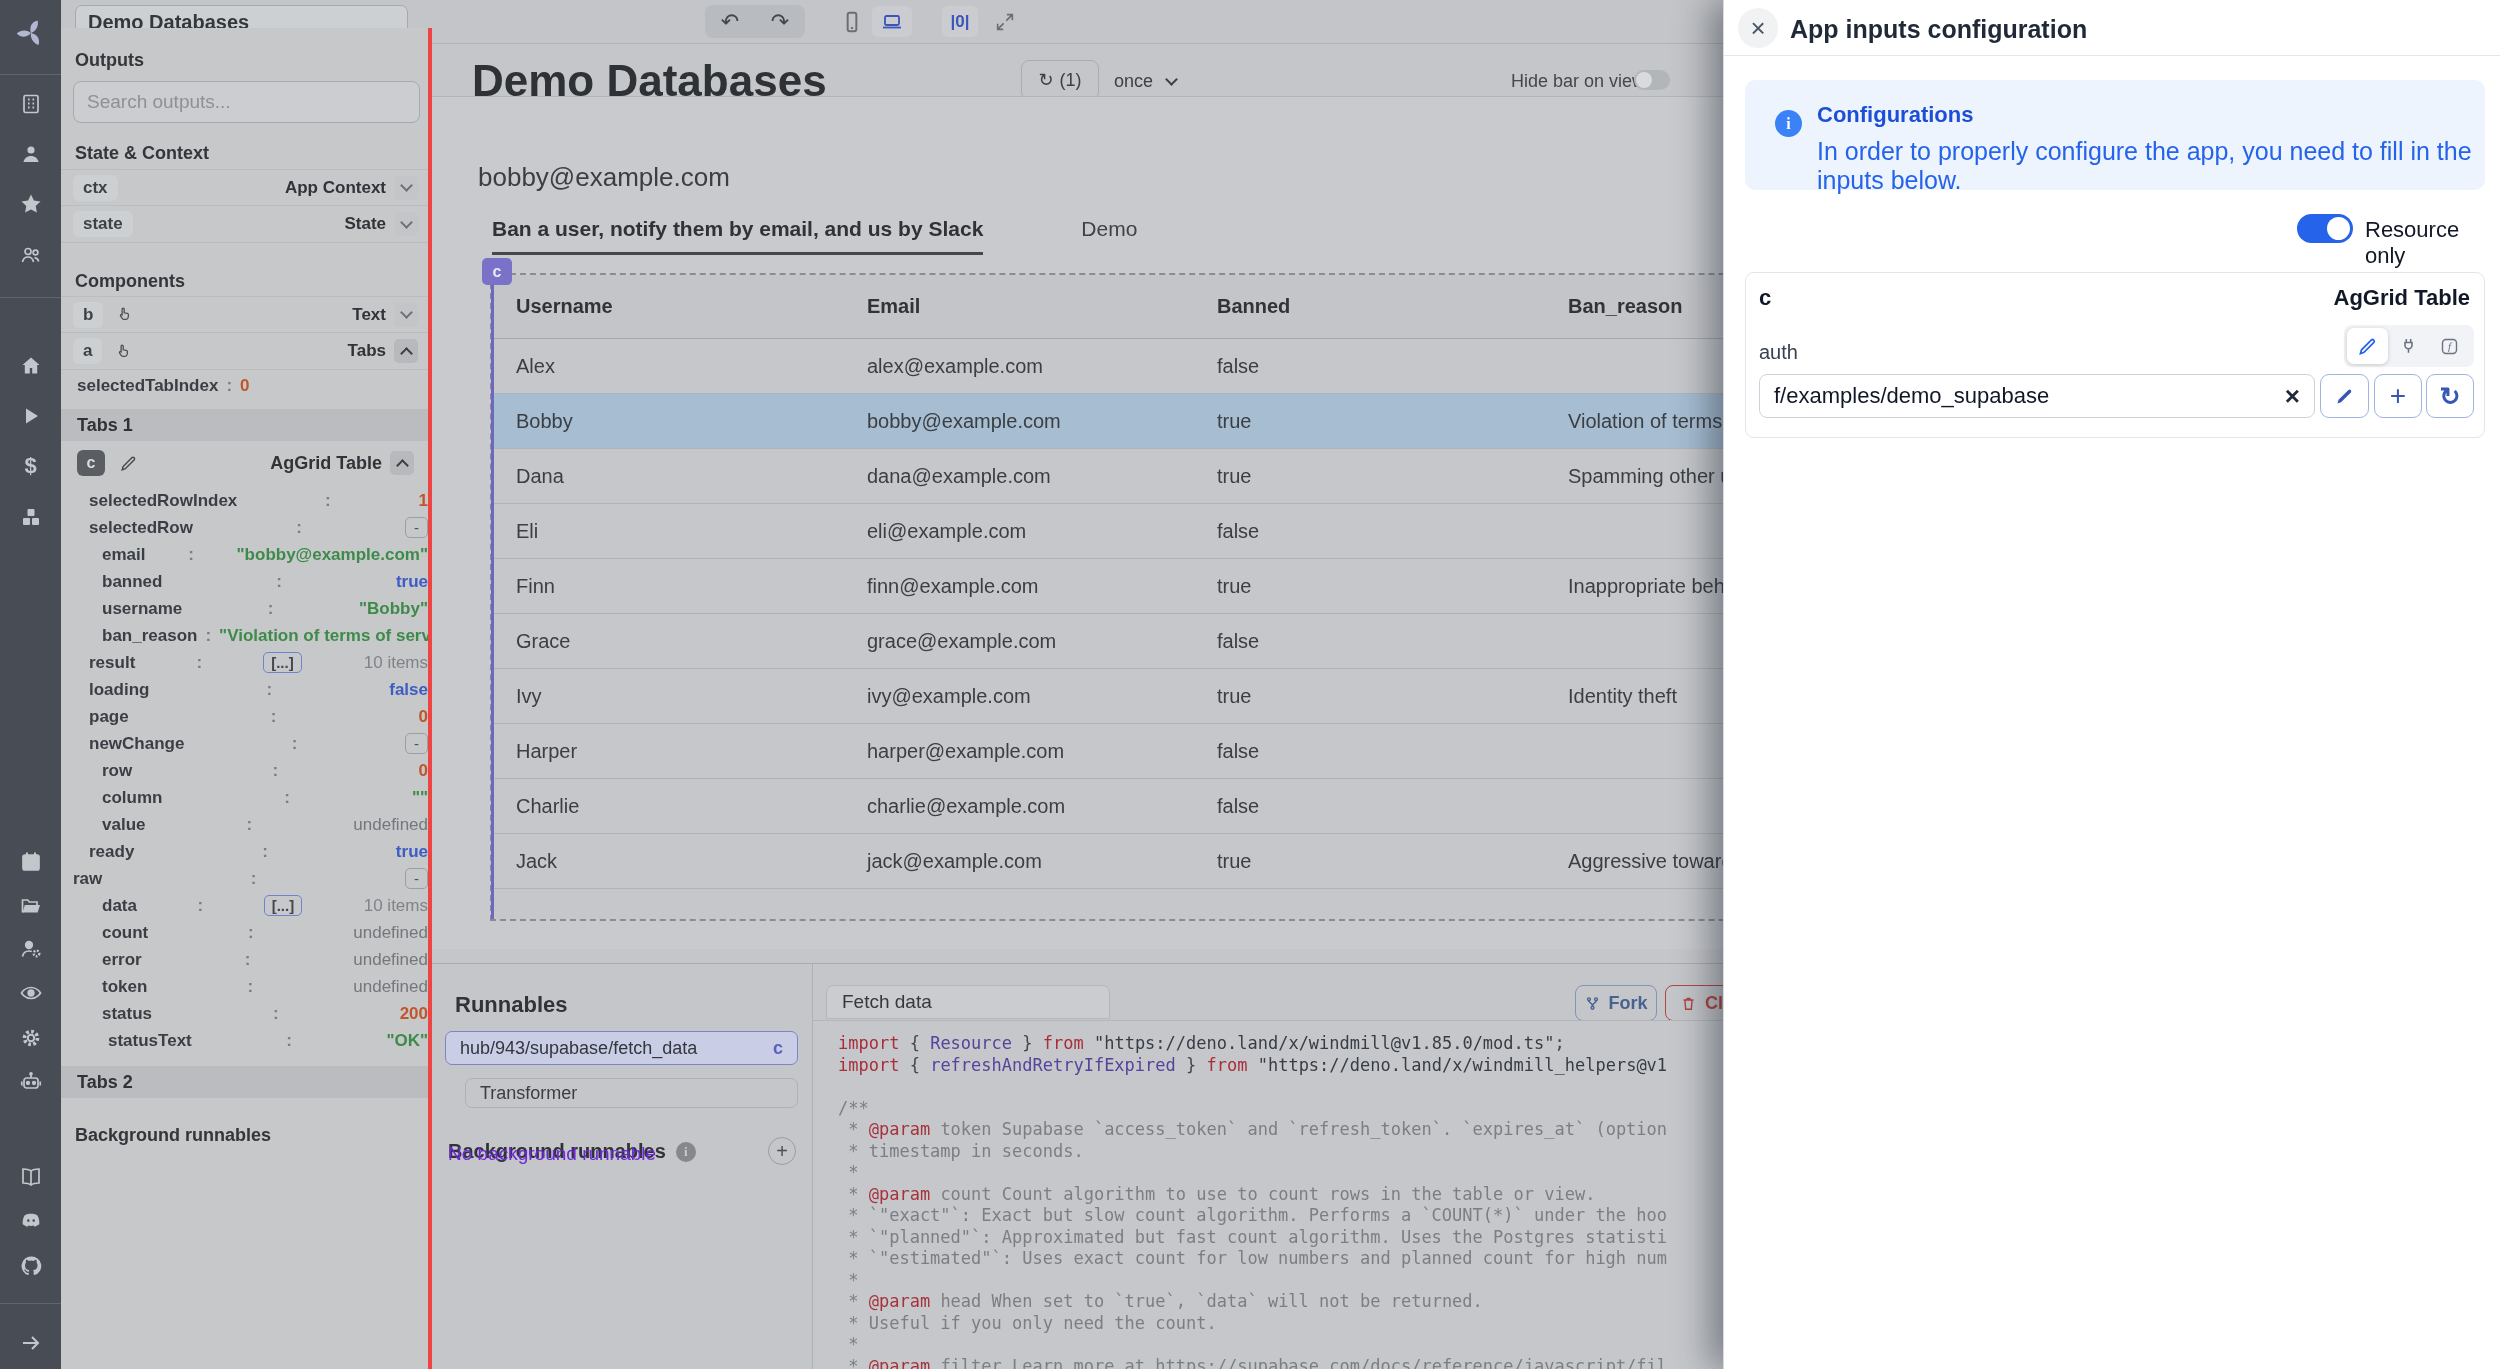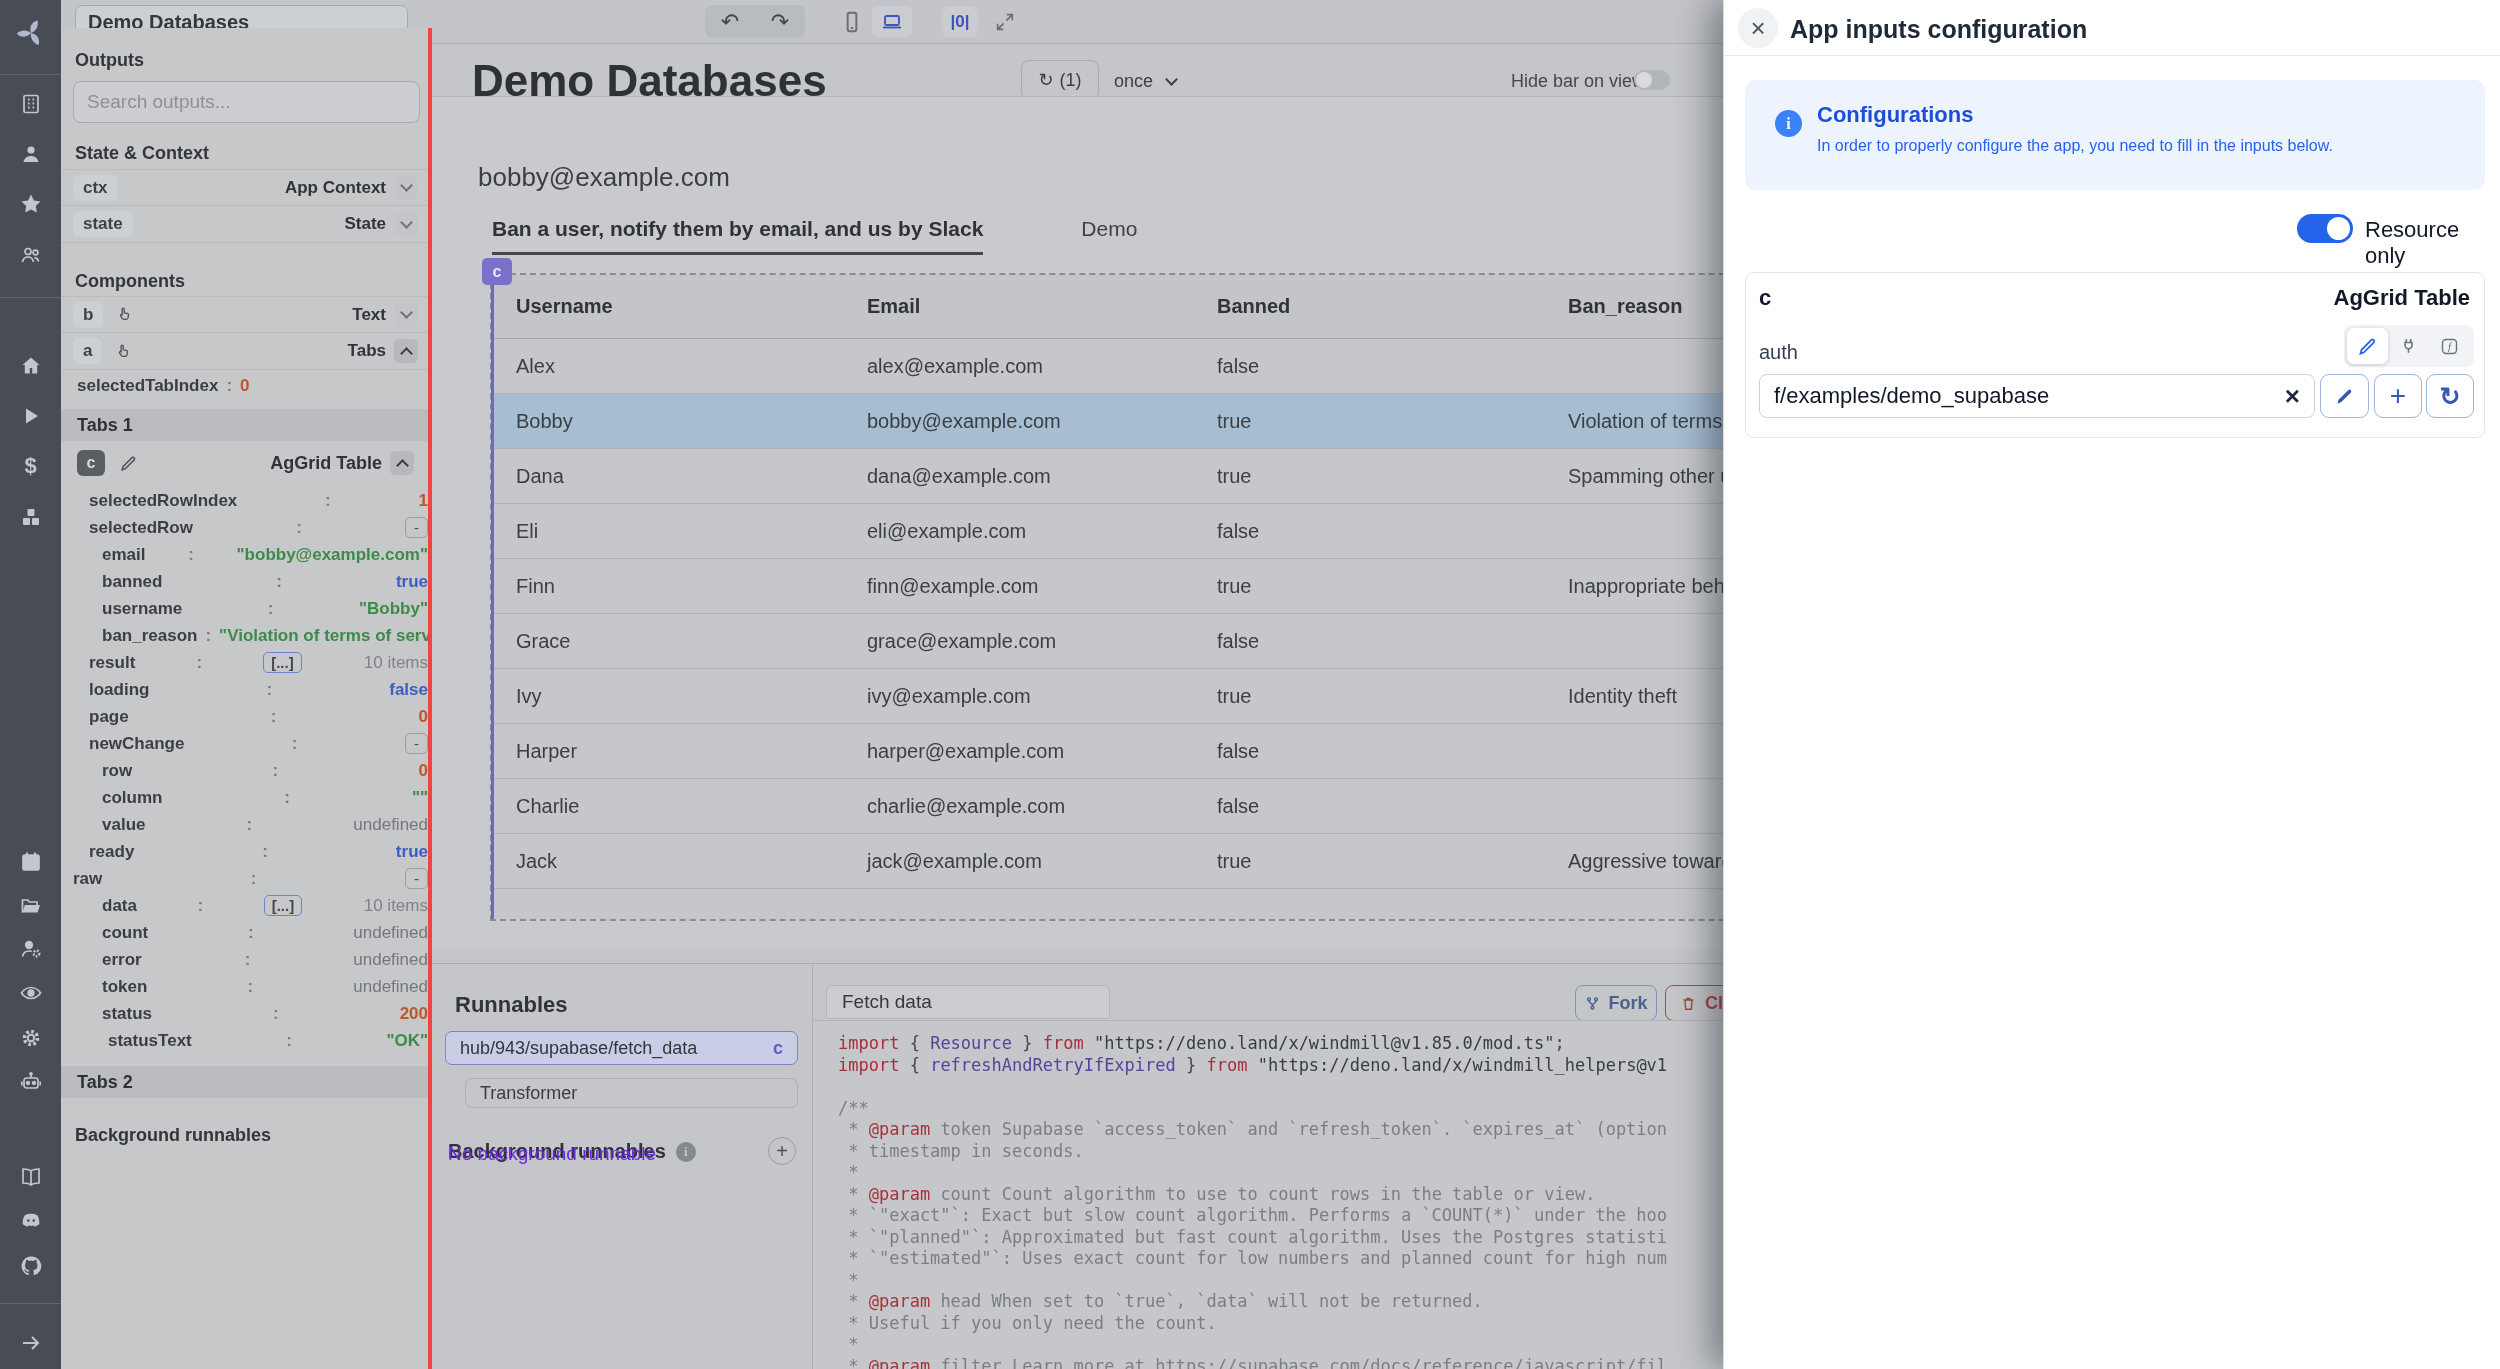--- a/index.html
+++ b/index.html
@@ -105,21 +105,21 @@
   .tk-cm { color:#7b7e83; } .tk-an { color:#a8323c; } .tk-pl { color:#44484e; }
 
   
   #drawer { position:absolute; left:1723px; top:0; width:777px; height:100%; background:#ffffff; z-index:50; border-left:1px solid #d7dadf; box-shadow:-12px 0 34px rgba(25,30,42,.45); }
   #drawer-close { position:absolute; left:14px; top:8px; width:40px; height:40px; border-radius:50%; background:#f1f2f4; color:#4b5563; font-size:26px; display:flex; align-items:center; justify-content:center; }
   #drawer-title { position:absolute; left:66px; top:15px; font-size:25px; font-weight:700; color:#1f2937; }
   #drawer-hdiv { position:absolute; left:0; right:0; top:55px; border-top:1px solid #e5e7eb; }
   #info-box { position:absolute; left:21px; top:80px; width:740px; height:110px; background:#edf4fe; border-radius:10px; }
   #info-ico { position:absolute; left:30px; top:30px; width:27px; height:27px; border-radius:50%; background:#3b82f6; color:#fff; font-size:16px; font-weight:700; display:flex; align-items:center; justify-content:center; font-family:"Liberation Serif",serif; }
   #info-title { position:absolute; left:72px; top:22px; font-size:22px; font-weight:600; color:#1d4ed8; }
-  #info-body { position:absolute; left:72px; top:57px; font-size:16px; color:#2563eb; }
+  #info-body { position:absolute; left:72px; top:57px; font-size:25px; color:#2563eb; }
   #res-toggle { position:absolute; left:573px; top:214px; width:56px; height:29px; border-radius:15px; background:#2563eb; }
   #res-toggle .knob { position:absolute; right:3px; top:3px; width:23px; height:23px; border-radius:50%; background:#fff; }
   #res-label { position:absolute; left:641px; top:217px; font-size:22px; color:#111827; }
   #cfg-card { position:absolute; left:21px; top:272px; width:740px; height:166px; border:1px solid #e2e6ea; border-radius:9px; }
   #cfg-key { position:absolute; left:13px; top:12px; font-size:22px; font-weight:700; color:#111827; }
   #cfg-type { position:absolute; right:14px; top:12px; font-size:22px; font-weight:700; color:#111827; }
   #seg { position:absolute; left:598px; top:52px; width:130px; height:42px; background:#f1f3f6; border-radius:8px; display:flex; align-items:center; padding:0 3px; }
   .seg-it { width:41px; height:36px; display:flex; align-items:center; justify-content:center; color:#6b7280; }
   .seg-it.sel { background:#fff; border-radius:7px; box-shadow:0 1px 4px rgba(0,0,0,.18); color:#2563eb; }
   .seg-it svg { width:21px; height:21px; }

